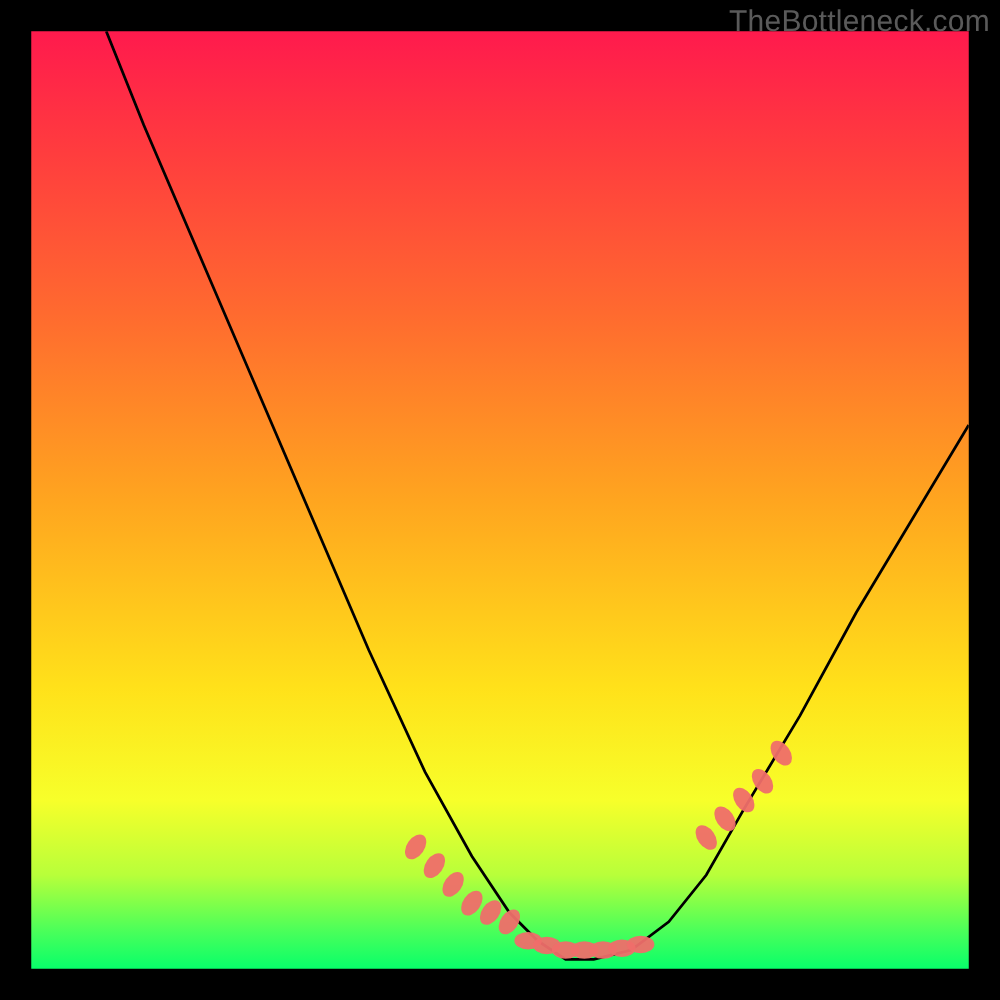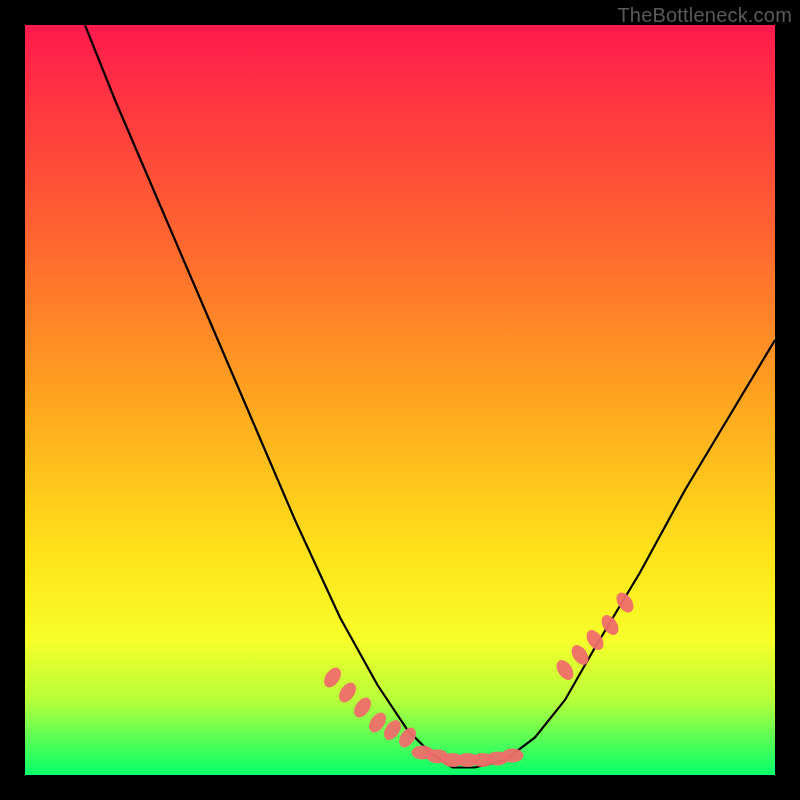--- a/index.html
+++ b/index.html
@@ -37,21 +37,21 @@
       #b8ff3a 90%,
       #4aff5a 96%,
       #08ff6a 100%
     );
   }
   .watermark {
     position: absolute;
     top: 4px;
     right: 8px;
     color: #5a5a5a;
-    font-size: 20px;
+    font-size: 24px;
     font-weight: 500;
     letter-spacing: 0.2px;
     user-select: none;
   }
   svg.curve {
     position: absolute;
     left: 0;
     top: 0;
     width: 750px;
     height: 750px;

